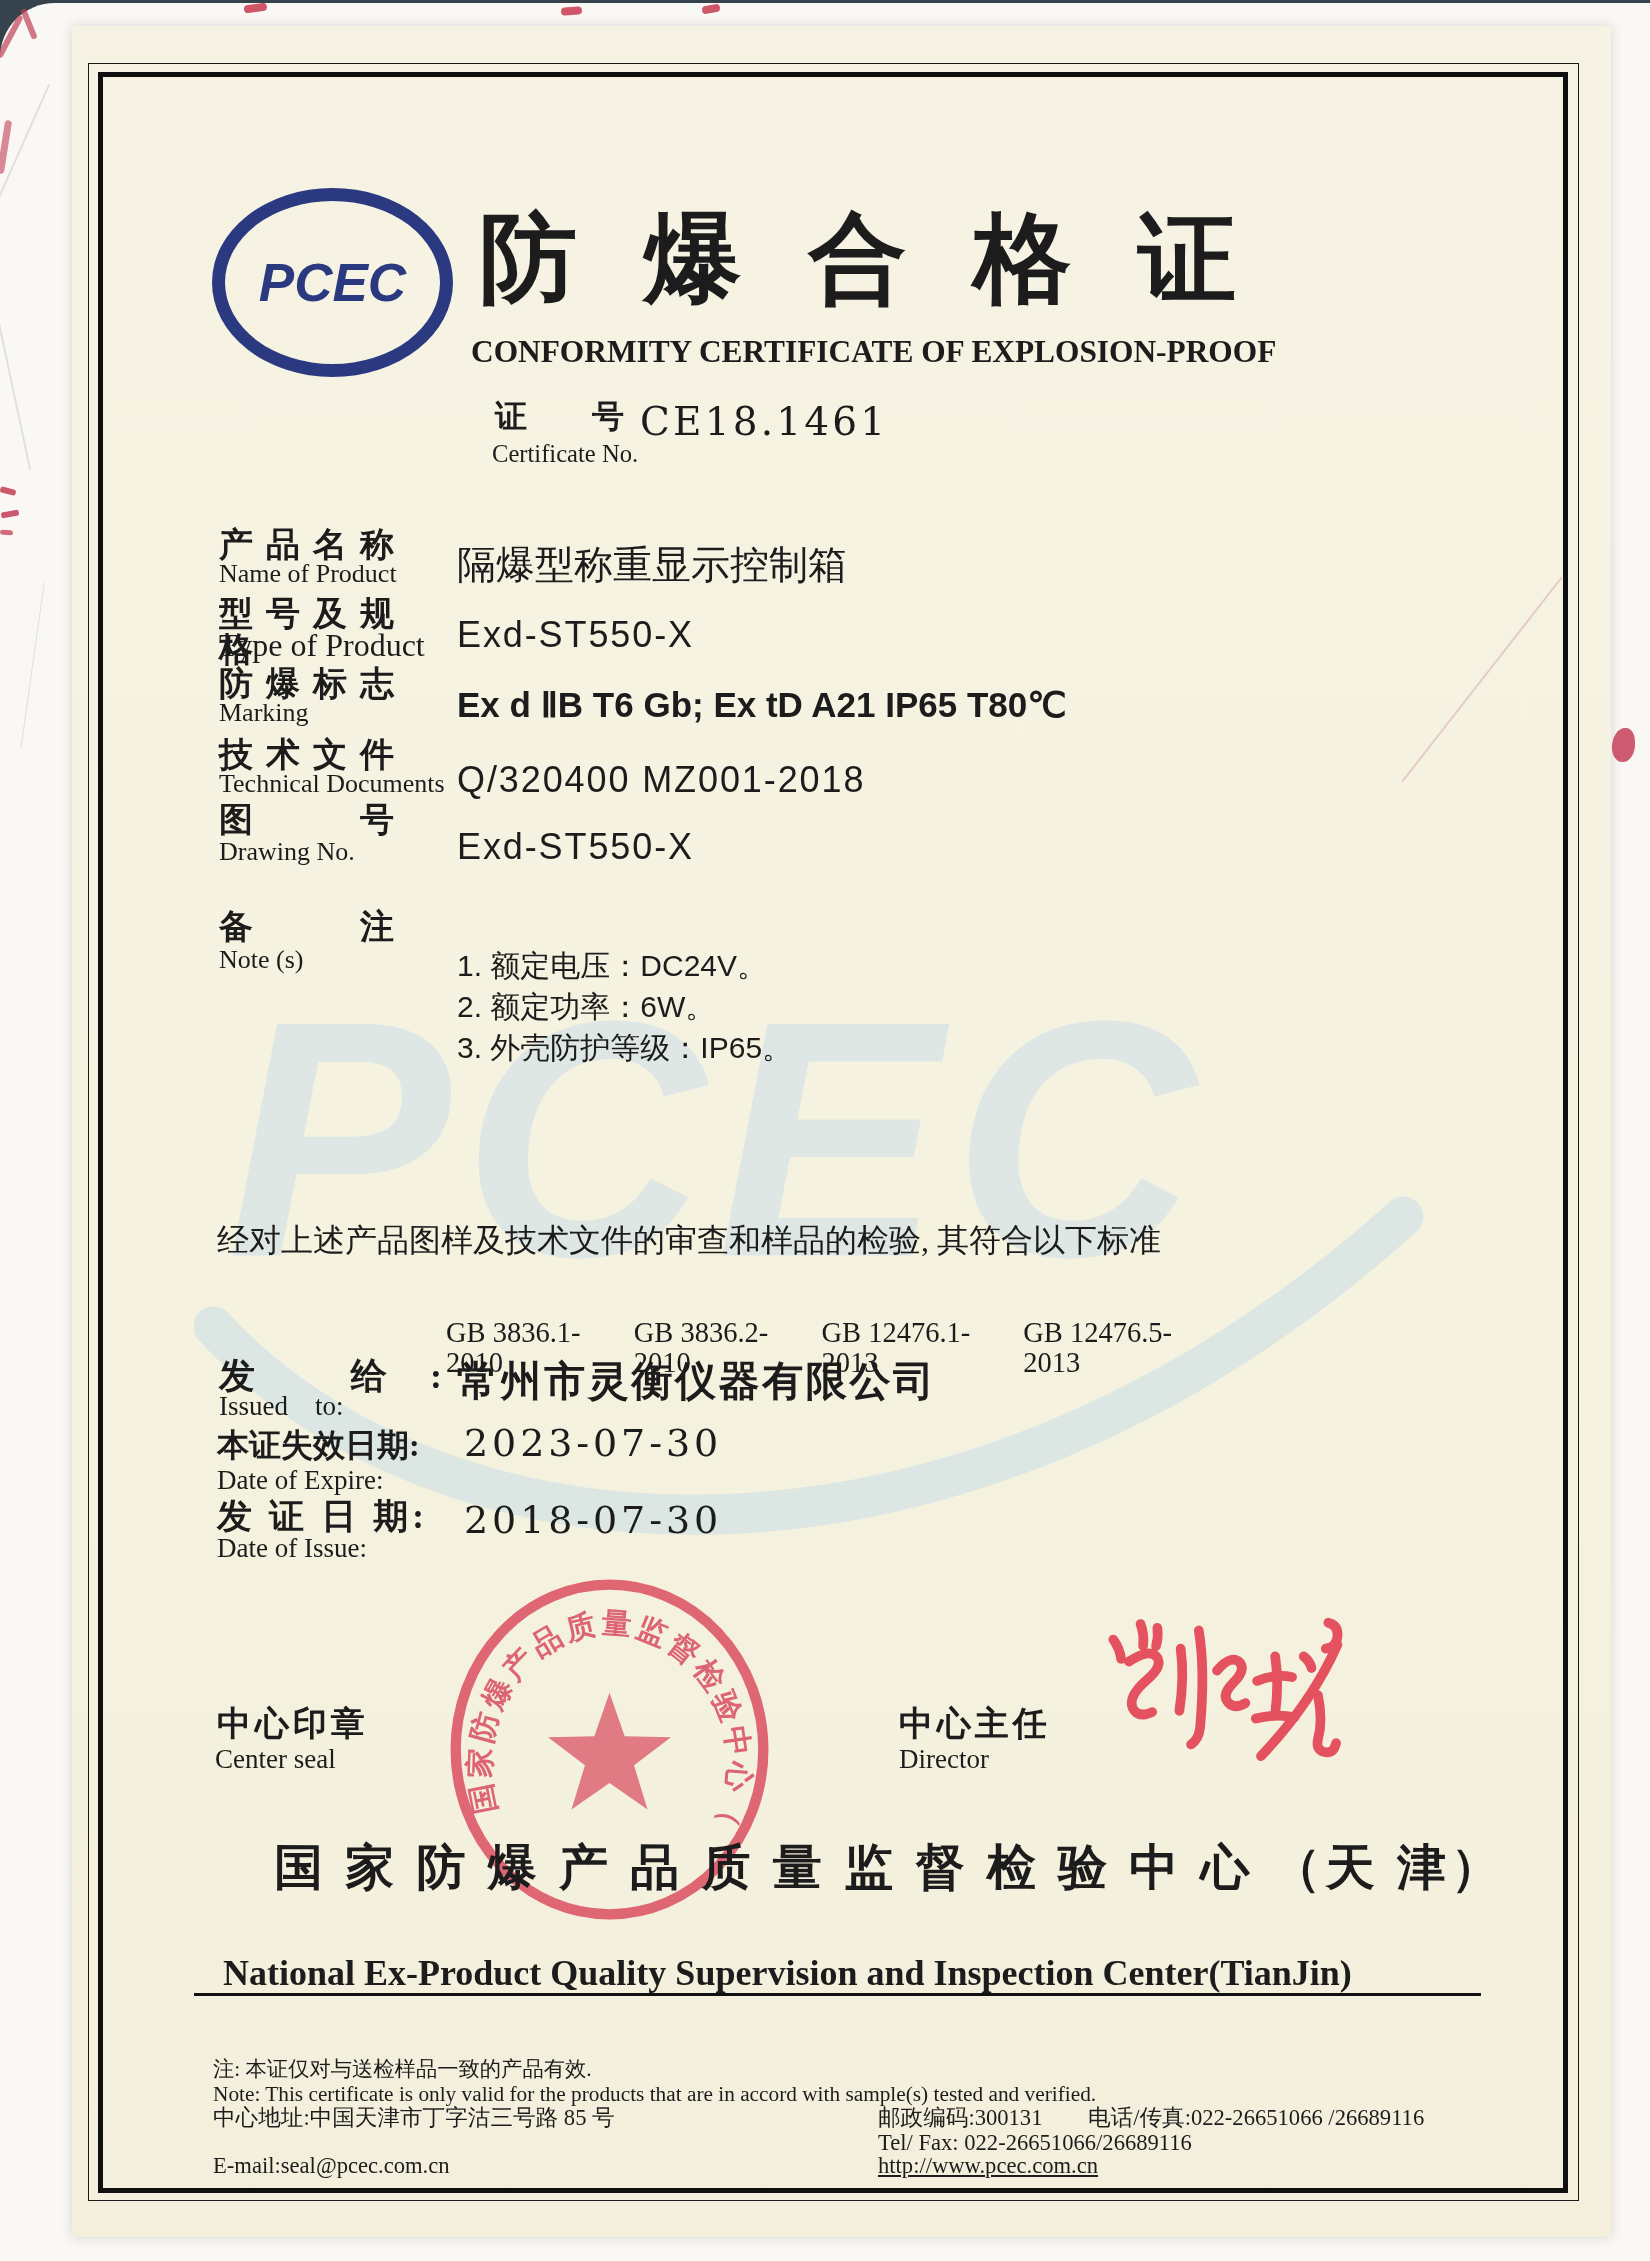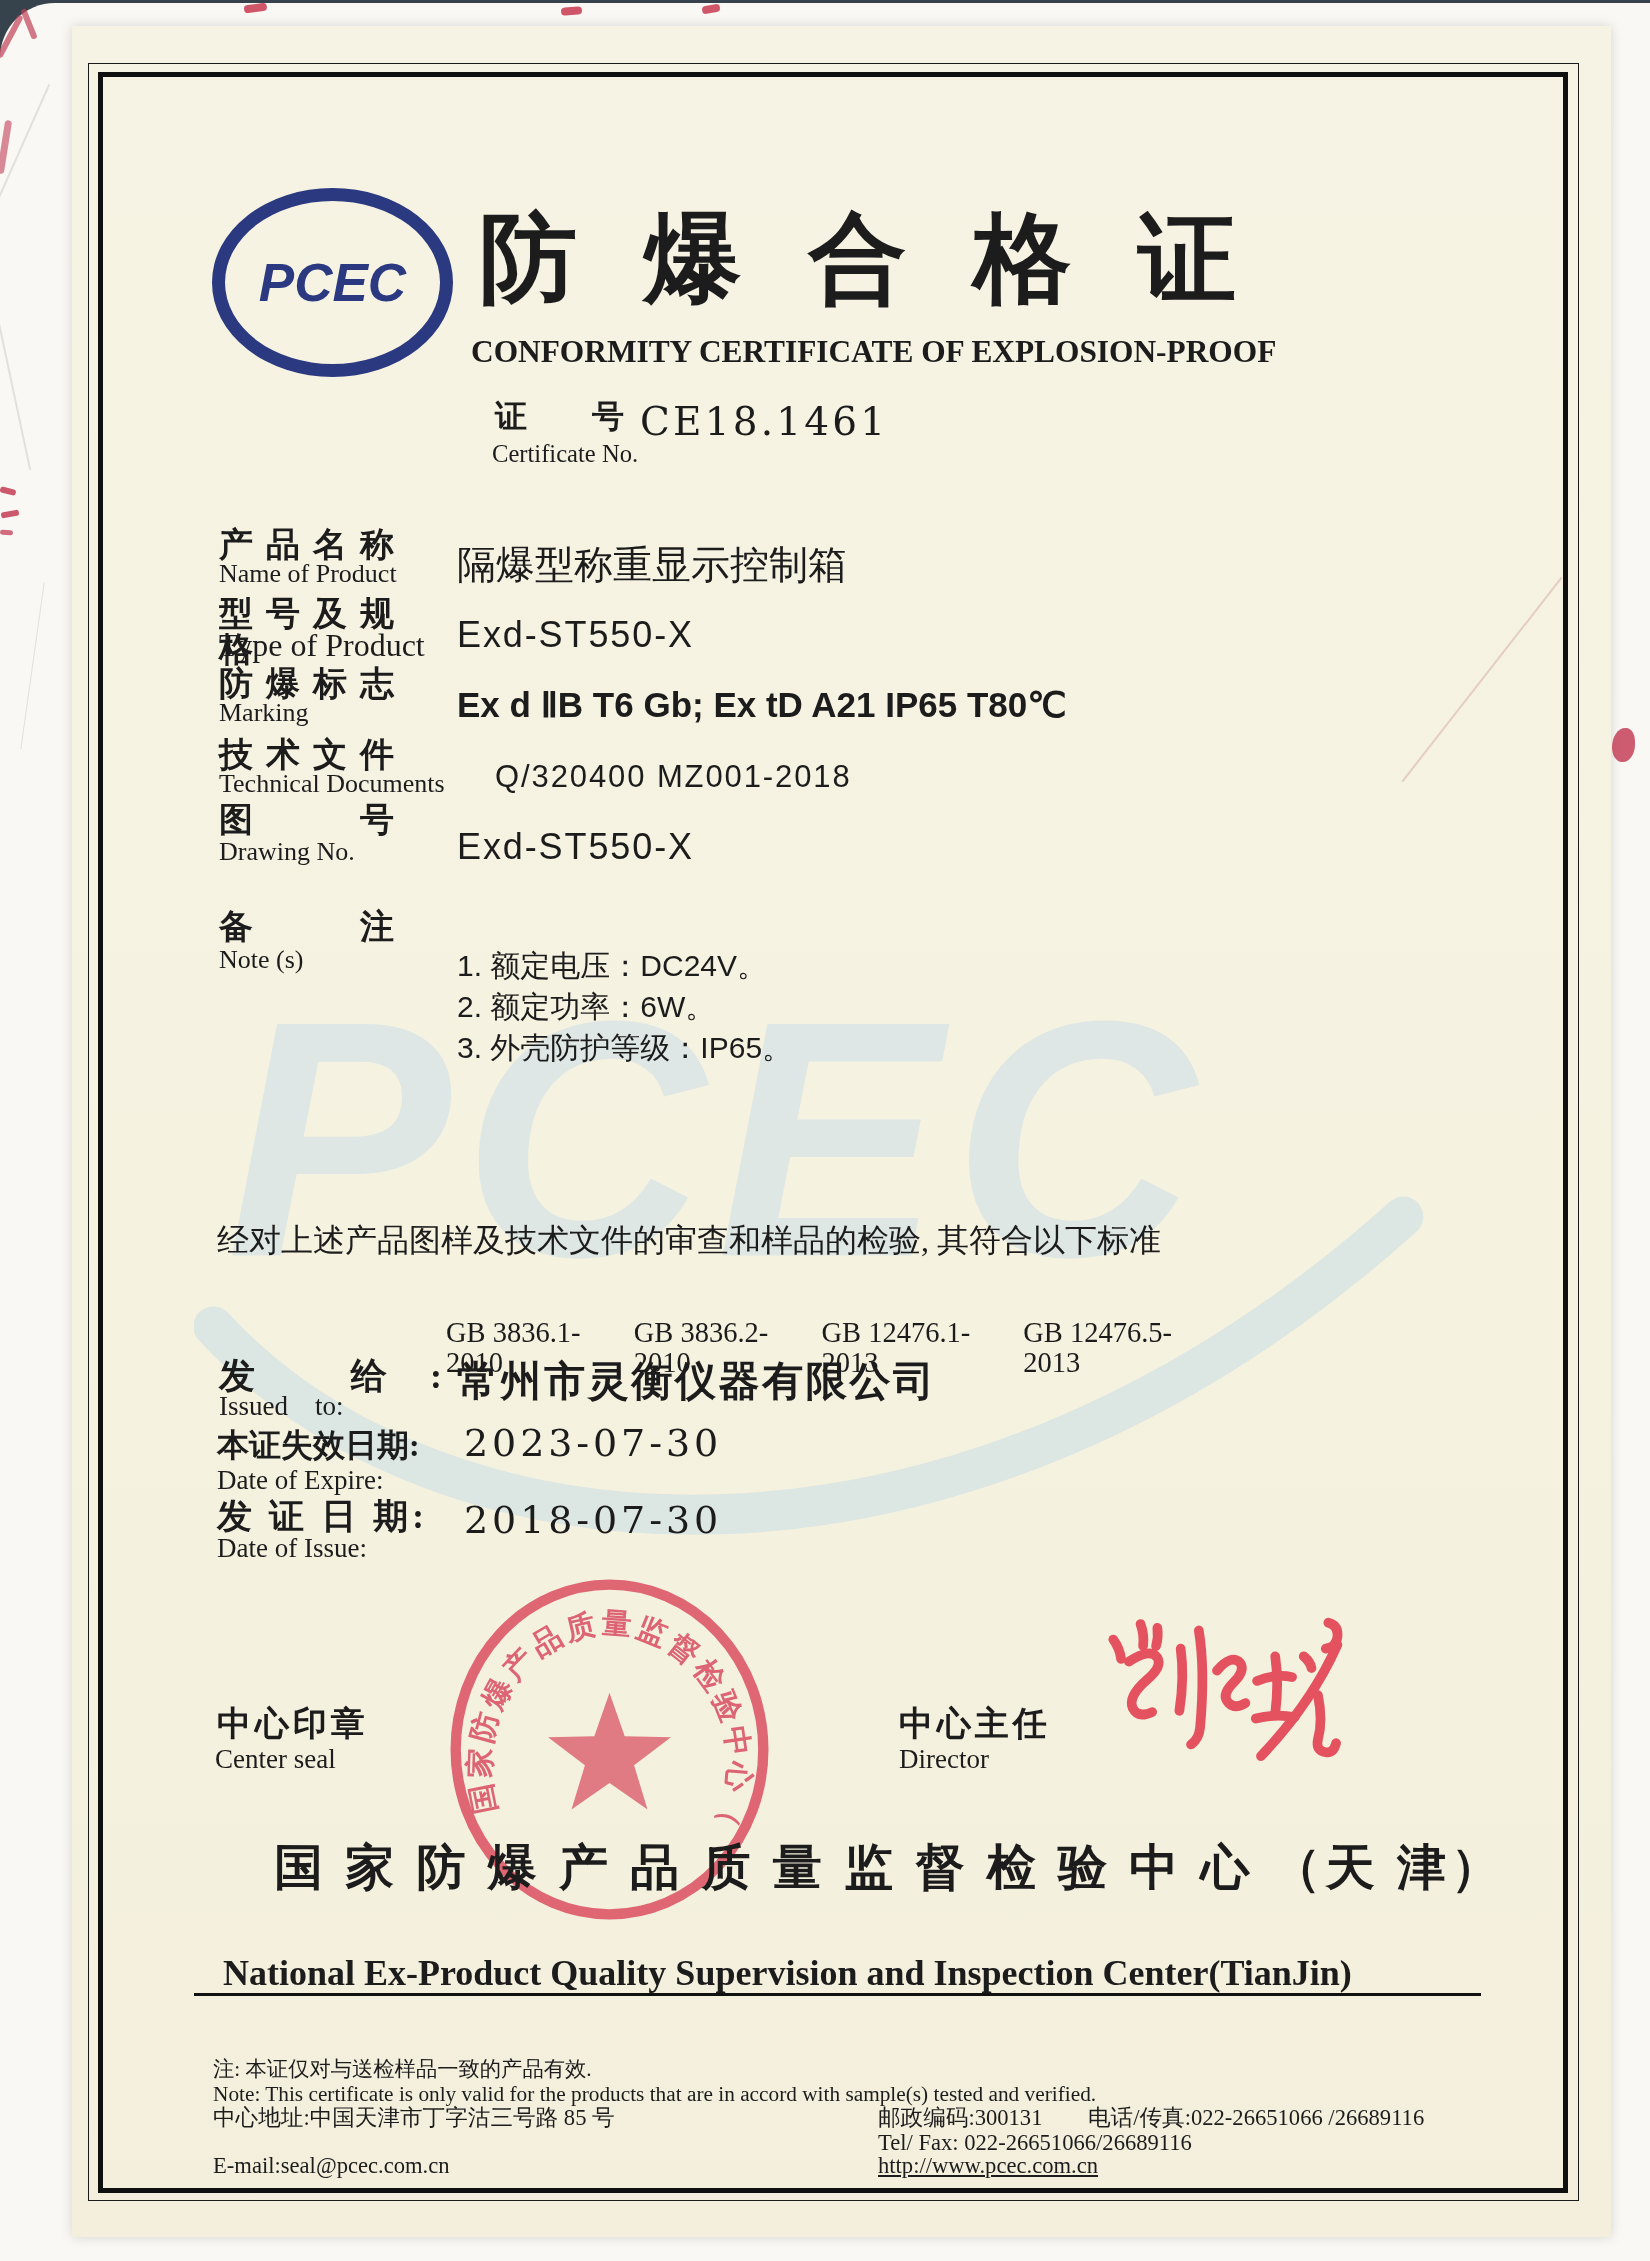--- a/index.html
+++ b/index.html
@@ -66,21 +66,21 @@
   <div class="abs jl zhlabel" style="left:219px;top:596px;width:175px;font-size:34px;">型 号 及 规 格</div>
   <div class="abs enlabel" style="left:219px;top:629px;font-size:32px;">Type of Product</div>
   <div class="abs val-sans" style="left:457px;top:616px;font-size:36px;letter-spacing:1.9px;">Exd-ST550-X</div>
 
   <div class="abs jl zhlabel" style="left:219px;top:666px;width:175px;font-size:34px;">防 爆 标 志</div>
   <div class="abs enlabel" style="left:219px;top:699px;font-size:26px;">Marking</div>
   <div class="abs val-sans nowrap" style="left:457px;top:687px;font-size:35px;font-weight:800;letter-spacing:0px;">Ex d ⅡB T6 Gb;  Ex tD A21 IP65 T80℃</div>
 
   <div class="abs jl zhlabel" style="left:219px;top:737px;width:175px;font-size:34px;">技 术 文 件</div>
   <div class="abs enlabel" style="left:219px;top:770px;font-size:26px;">Technical Documents</div>
-  <div class="abs val-sans" style="left:457px;top:761px;font-size:31px;letter-spacing:1.9px;margin-left:38px;">Q/320400 MZ001-2018</div>
+  <div class="abs val-sans" style="left:457px;top:761px;font-size:36px;letter-spacing:1.9px;">Q/320400 MZ001-2018</div>
 
   <div class="abs jl zhlabel" style="left:219px;top:802px;width:175px;font-size:34px;">图 号</div>
   <div class="abs enlabel" style="left:219px;top:838px;font-size:26px;">Drawing No.</div>
   <div class="abs val-sans" style="left:457px;top:828px;font-size:36px;letter-spacing:1.9px;">Exd-ST550-X</div>
 
   <div class="abs jl zhlabel" style="left:219px;top:909px;width:175px;font-size:34px;">备 注</div>
   <div class="abs enlabel" style="left:219px;top:946px;font-size:26px;">Note (s)</div>
 
   <div class="abs val-sans" style="left:457px;top:950px;font-size:30px;">1. 额定电压：DC24V。</div>
   <div class="abs val-sans" style="left:457px;top:991px;font-size:30px;">2. 额定功率：6W。</div>

